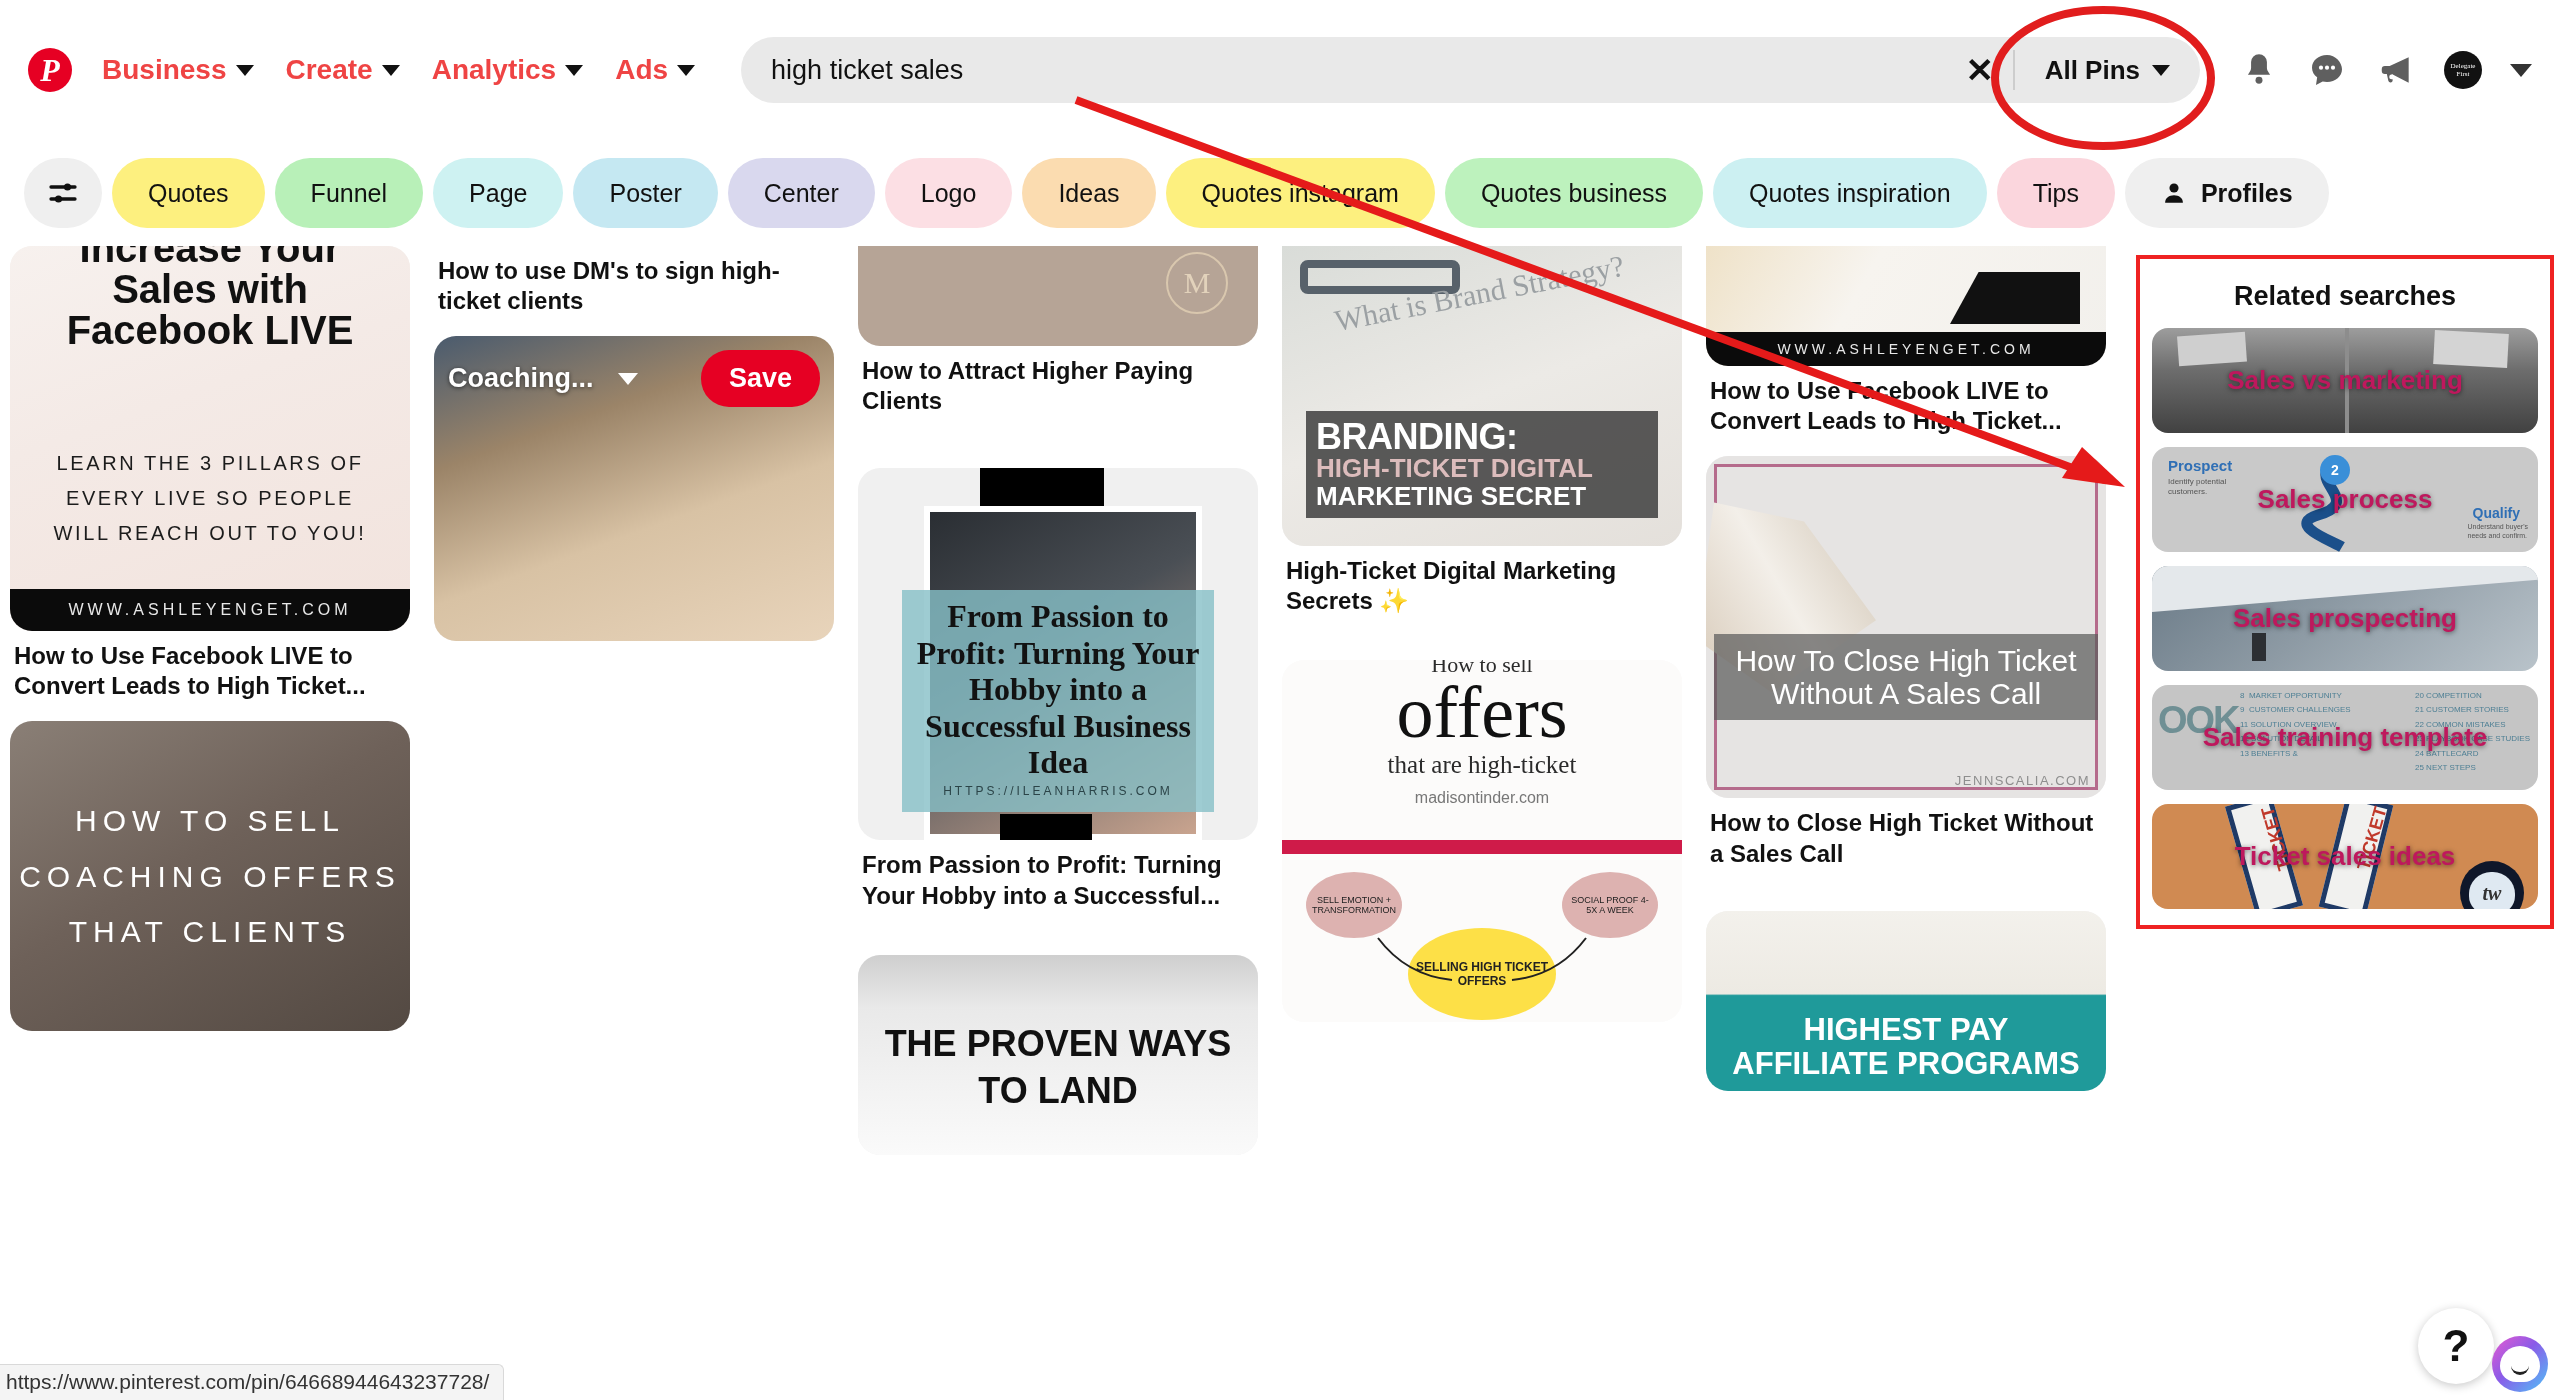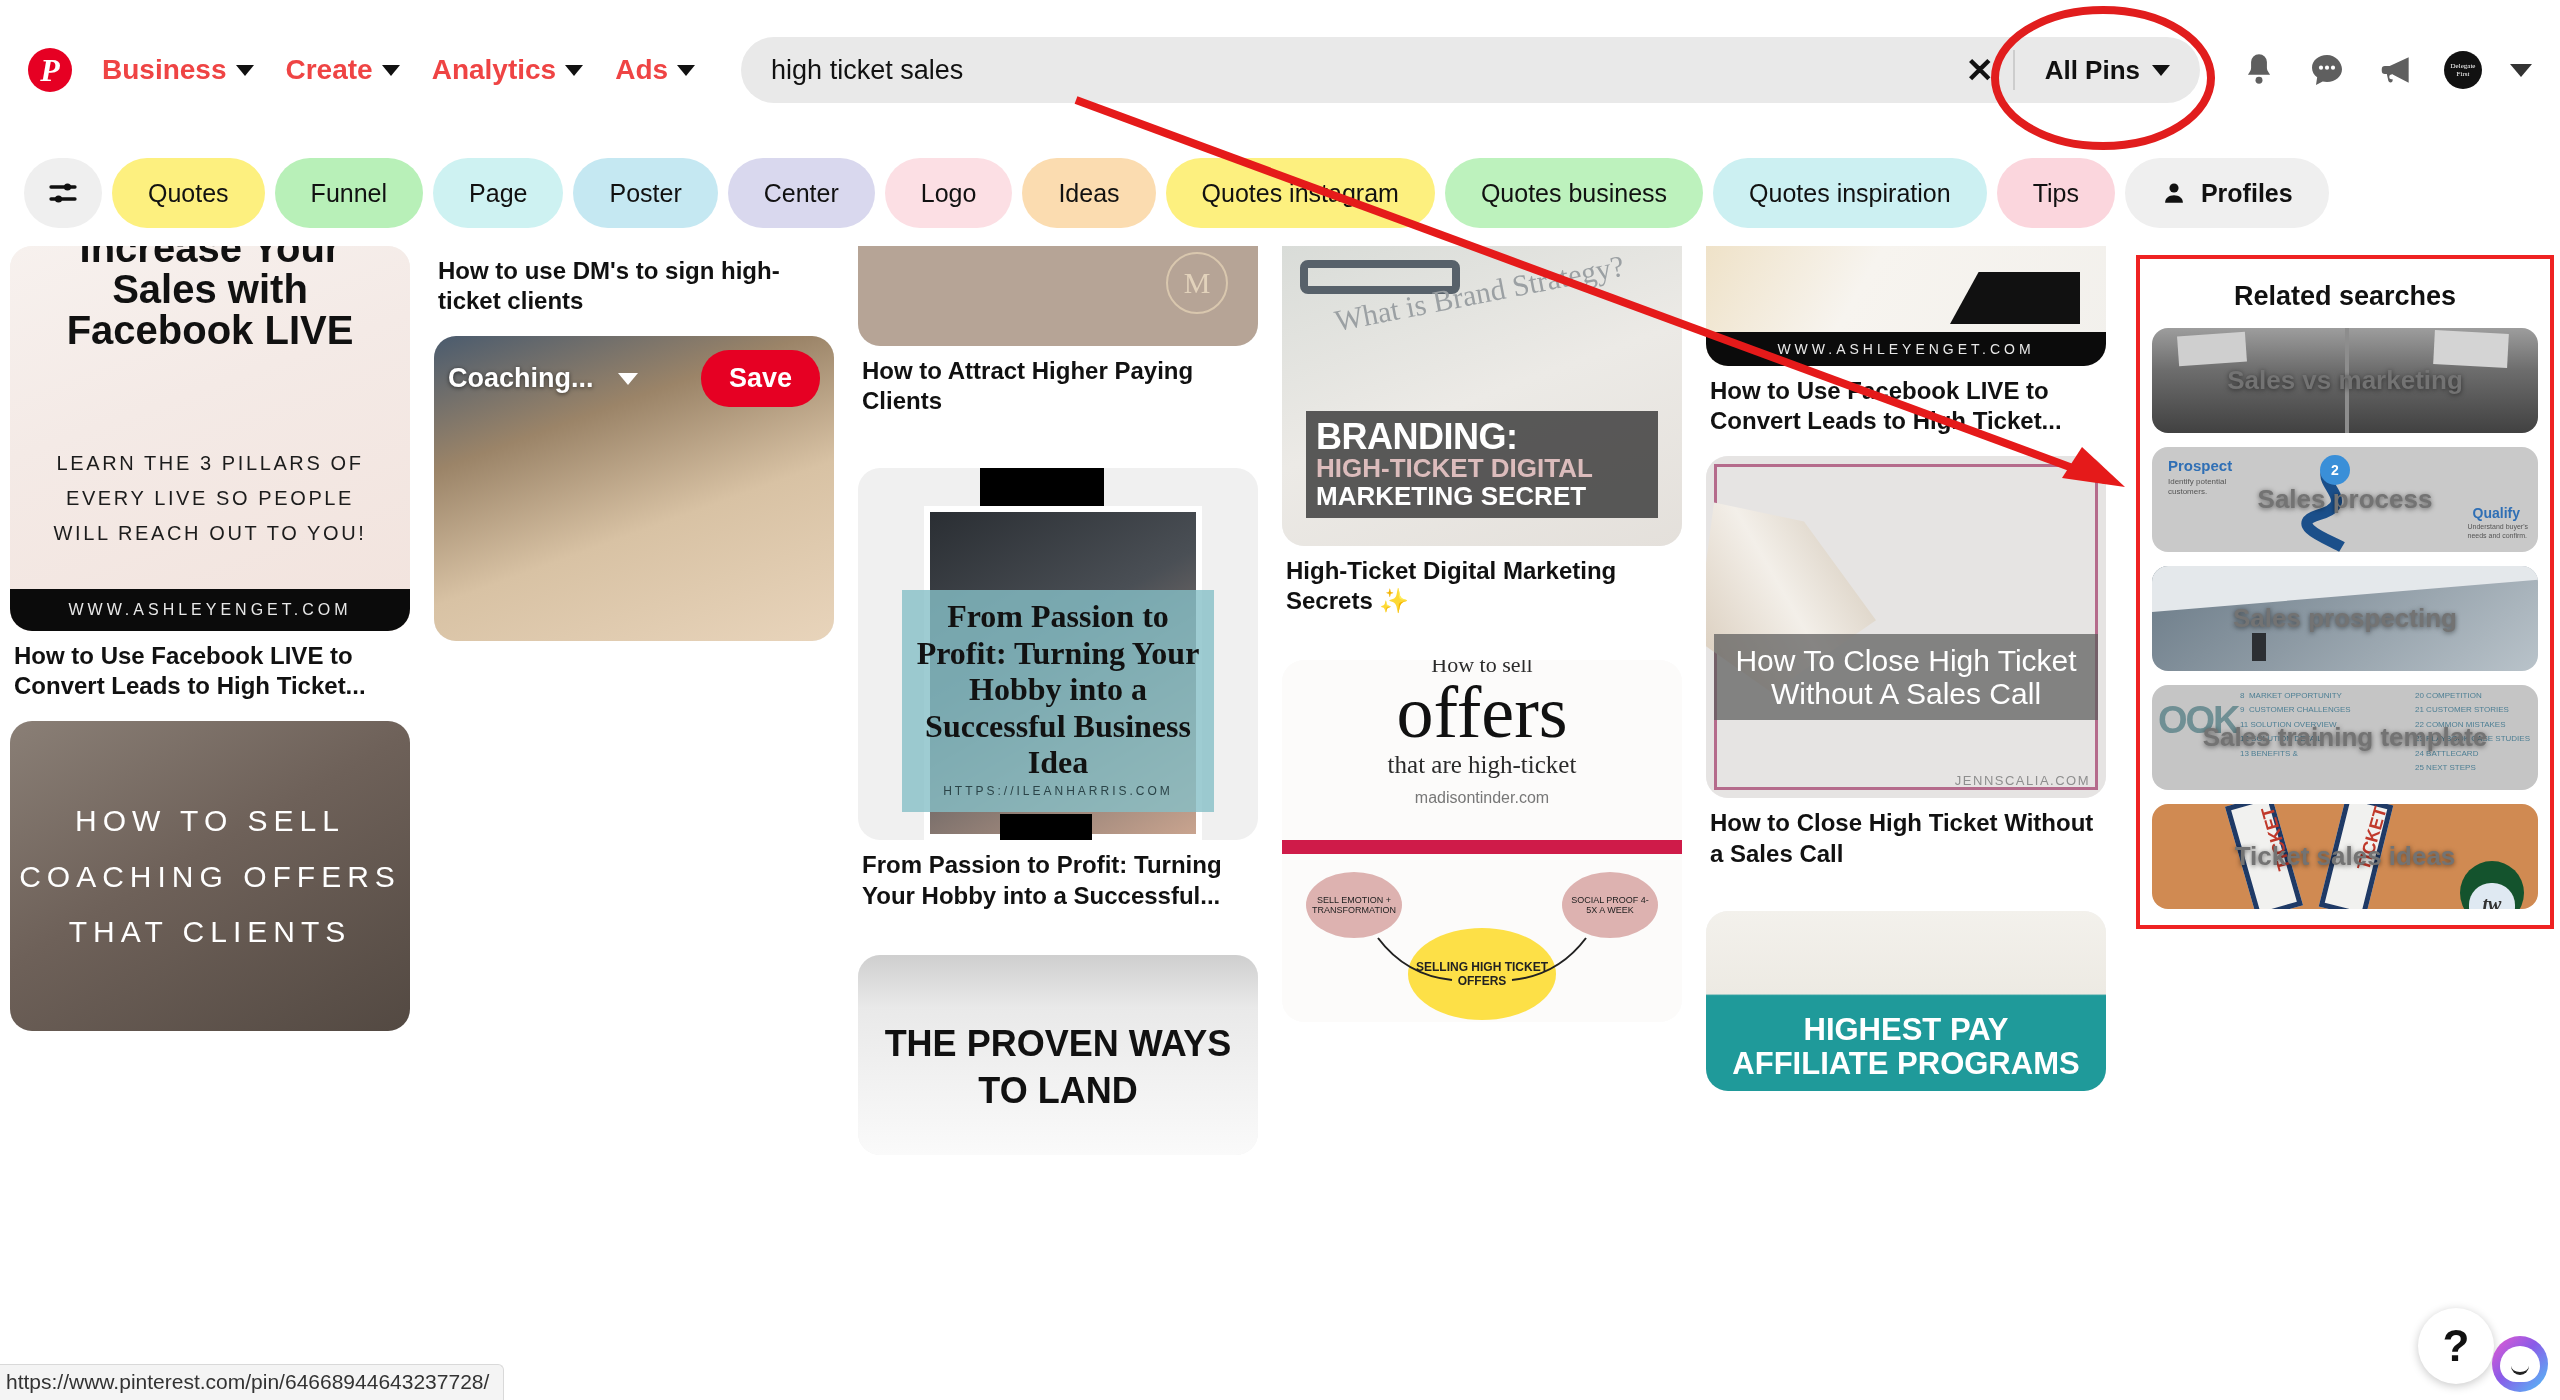--- a/index.html
+++ b/index.html
@@ -138,27 +138,27 @@
     font-size: 27px; font-weight: bold; color: #111;
     text-align: center; padding: 14px 0 16px;
   }
   .rs {
     width: 100%; height: 105px; border-radius: 16px;
     margin-bottom: 14px; position: relative; overflow: hidden; cursor: pointer;
   }
   .rs-label {
     position: absolute; inset: 0;
     display: flex; align-items: center; justify-content: center;
-    color: #737373; font-size: 26px; font-weight: bold;
+    color: #be185d; font-size: 26px; font-weight: bold;
     text-shadow: 0 1px 5px rgba(0,0,0,.55); text-align: center; padding: 8px 8px;
   }
   .tw-badge {
     position: absolute; right: 14px; bottom: -16px;
     width: 64px; height: 64px; border-radius: 50%;
-    background: #14532d; display:flex; align-items:flex-end; justify-content:center;
+    background: #0f172a; display:flex; align-items:center; justify-content:center;
     z-index: 8;
   }
   .tw-inner {
     width: 46px; height: 42px; border-radius: 22px 22px 18px 18px;
     background: #dfe9f2; display:flex; align-items:center; justify-content:center;
     font-size: 20px; font-weight: bold; color: #333;
     font-family: "Liberation Serif", serif; font-style: italic;
   }
 
   

